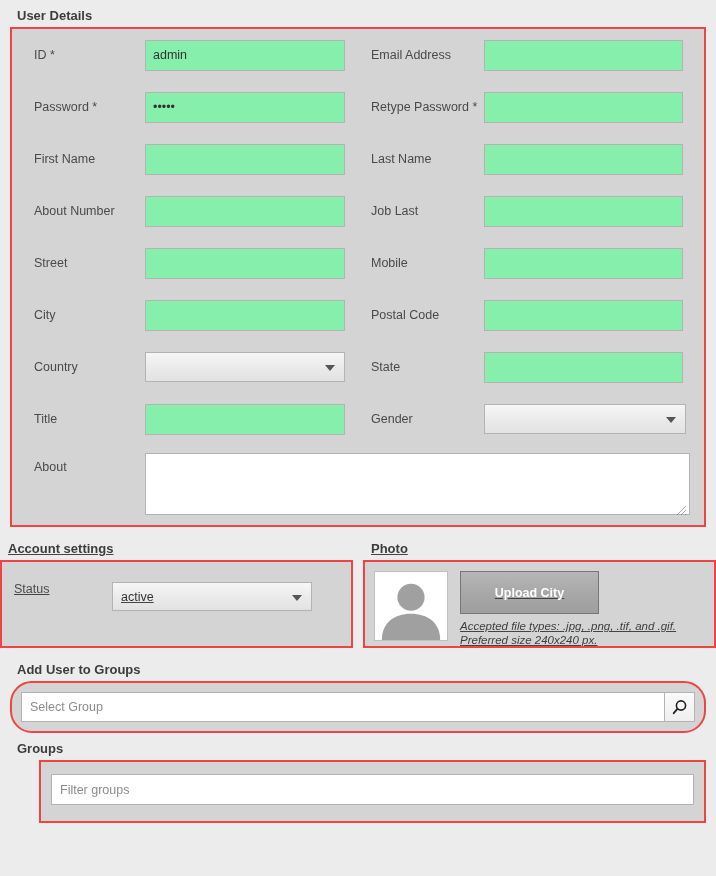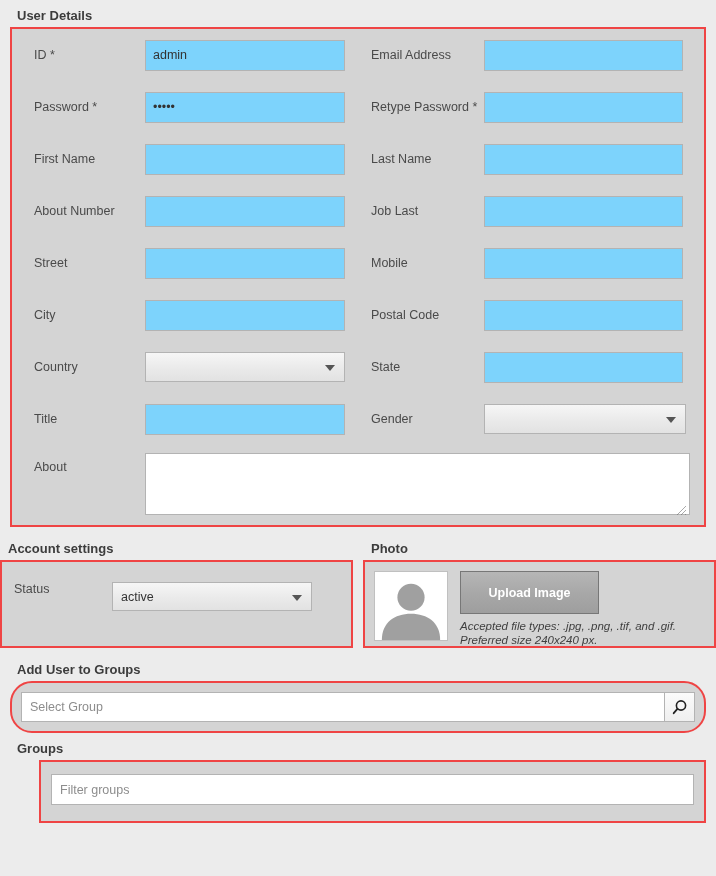--- a/index.html
+++ b/index.html
@@ -33,21 +33,21 @@
     font-size: 12.5px;
     color: #4a4a4a;
     padding-left: 22px;
     width: 133px;
     flex: 0 0 133px;
   }
   .colR .lbl { padding-left: 13px; width: 126px; flex: 0 0 126px; }
 
   .txt {
     height: 31px;
-    background: #7dd3fc;
+    background: #86efac;
     border: 1px solid #b3b3b3;
     font-family: "Liberation Sans", sans-serif;
     font-size: 12.5px;
     color: #333;
     padding: 0 7px;
     outline: none;
     width: 200px;
   }
   .colL .txt { width: 200px; }
   .colR .txt { width: 199px; }
@@ -92,21 +92,21 @@
   .grip {
     position: absolute;
     right: 3px; bottom: 3px;
     width: 11px; height: 11px;
     pointer-events: none;
     opacity: .55;
   }
 
   
   .half-wrap { display: flex; }
-  .half { width: 396px; }
+  .half { width: 396px; text-decoration: underline; }
   .half.right { margin-left: 10px; }
   .half .panel { margin: 0; }
 
   .acct-panel { height: 88px; display: flex; align-items: flex-start; padding-top: 20px; }
   .acct-lbl { font-size: 12.5px; color: #4a4a4a; padding-left: 12px; width: 110px; }
   .acct-sel { width: 200px; height: 29px; text-align: right; }
 
   .photo-panel { height: 88px; display: flex; padding: 9px 9px 0 9px; }
   .avatar {
     width: 74px; height: 70px;
@@ -294,21 +294,21 @@
     <div class="half right">
       <div class="section-title" style="padding-left:0">Photo</div>
       <div class="panel photo-panel">
         <div class="avatar">
           <svg viewBox="0 0 74 70" width="72" height="68">
             <circle cx="37" cy="26" r="14" fill="#a0a0a0"></circle>
             <path d="M7 70 C7 52 20 43 37 43 C54 43 67 52 67 70 Z" fill="#a0a0a0"></path>
           </svg>
         </div>
         <div class="photo-right">
-          <div class="upload-btn">Upload Image</div>
+          <div class="upload-btn">Upload City</div>
           <div class="hint">
             <div>Accepted file types: .jpg, .png, .tif, and .gif.</div>
             <div>Preferred size 240x240 px.</div>
           </div>
         </div>
       </div>
     </div>
   </div>
 
   <div class="sp14"></div>

